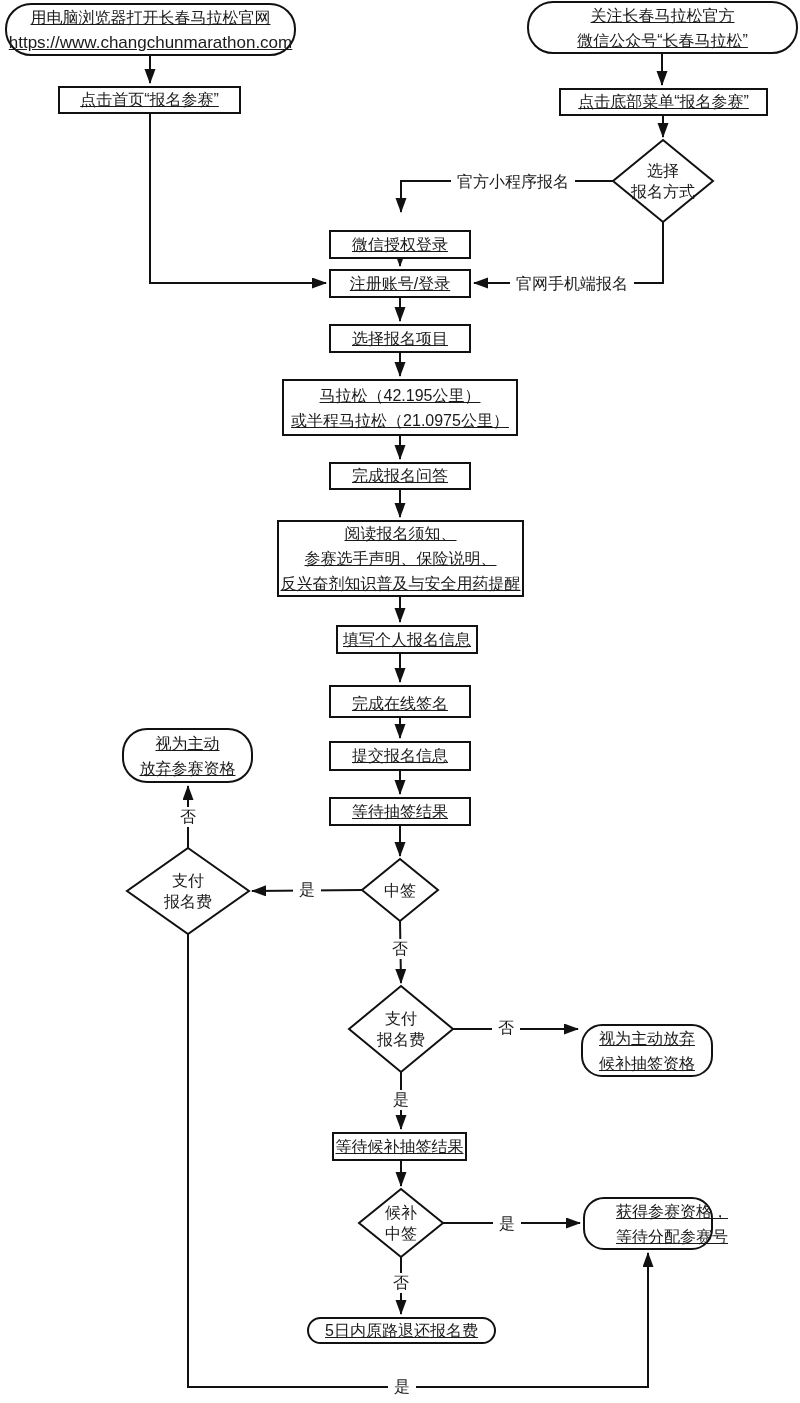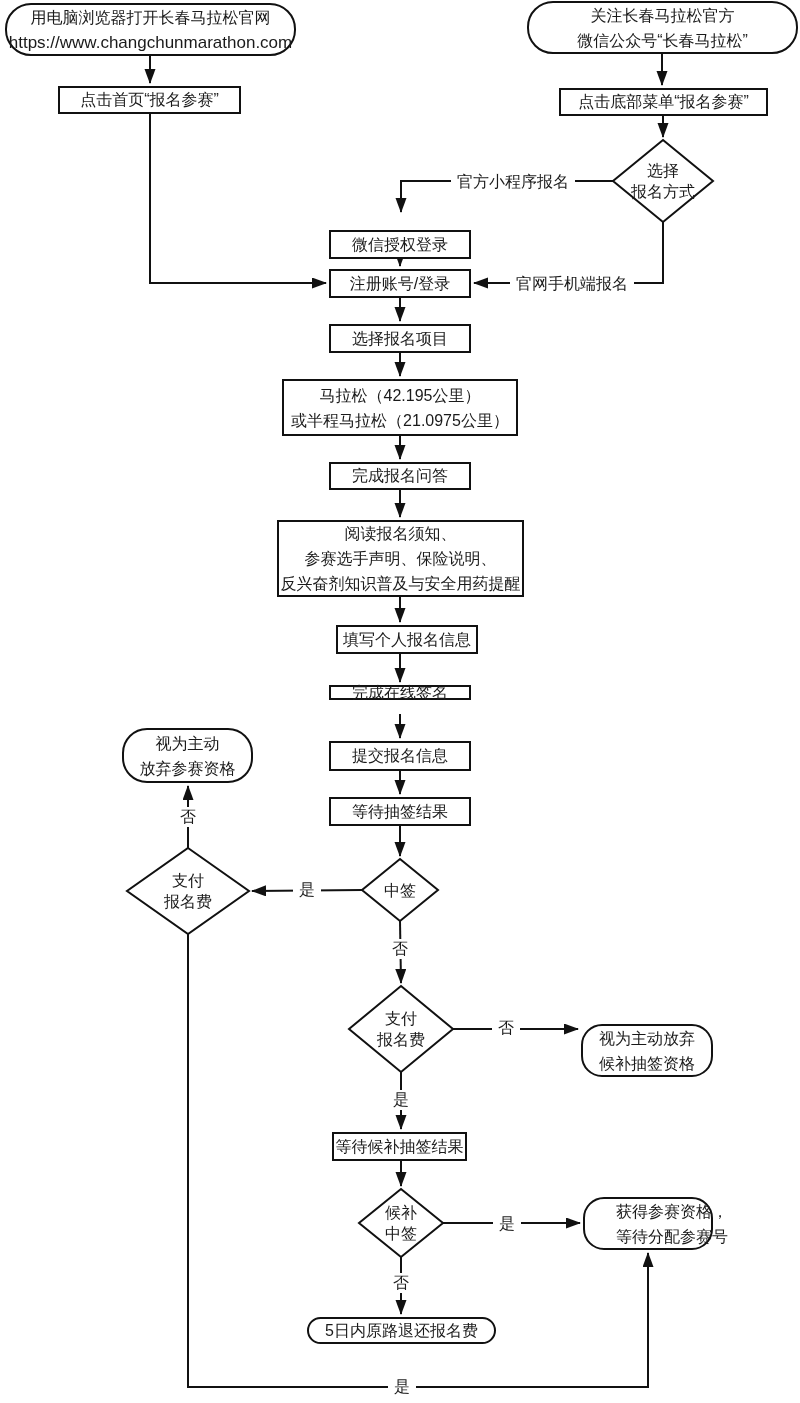--- a/index.html
+++ b/index.html
@@ -23,20 +23,21 @@
     border: 2px solid #111111;
     background: #ffffff;
     display: flex;
     flex-direction: column;
     align-items: center;
     justify-content: center;
     text-align: center;
     font-size: 16px;
     line-height: 24px;
     white-space: nowrap;
+    text-decoration: underline;
   }
   .terminal { border-radius: 26px; }
   .node .line { display: block; }
   .diamond-label {
     position: absolute;
     transform: translate(-50%, -50%);
     text-align: center;
     font-size: 16px;
     line-height: 21px;
     white-space: nowrap;
@@ -143,21 +144,21 @@
   <div class="node tight" style="left:277px; top:520px; width:247px; height:77px;">
     <span class="line">阅读报名须知、</span>
     <span class="line">参赛选手声明、保险说明、</span>
     <span class="line">反兴奋剂知识普及与安全用药提醒</span>
   </div>
 
   <div class="node" style="left:336px; top:625px; width:142px; height:29px;">
     <span>填写个人报名信息</span>
   </div>
 
-  <div class="node" style="left:329px; top:685px; width:142px; height:15px;">
+  <div class="node" style="left:329px; top:685px; width:142px; height:33px;justify-content:flex-end;">
     <span>完成在线签名</span>
   </div>
 
   <div class="node" style="left:329px; top:741px; width:142px; height:30px;">
     <span>提交报名信息</span>
   </div>
 
   <div class="node" style="left:329px; top:797px; width:142px; height:29px;">
     <span>等待抽签结果</span>
   </div>

